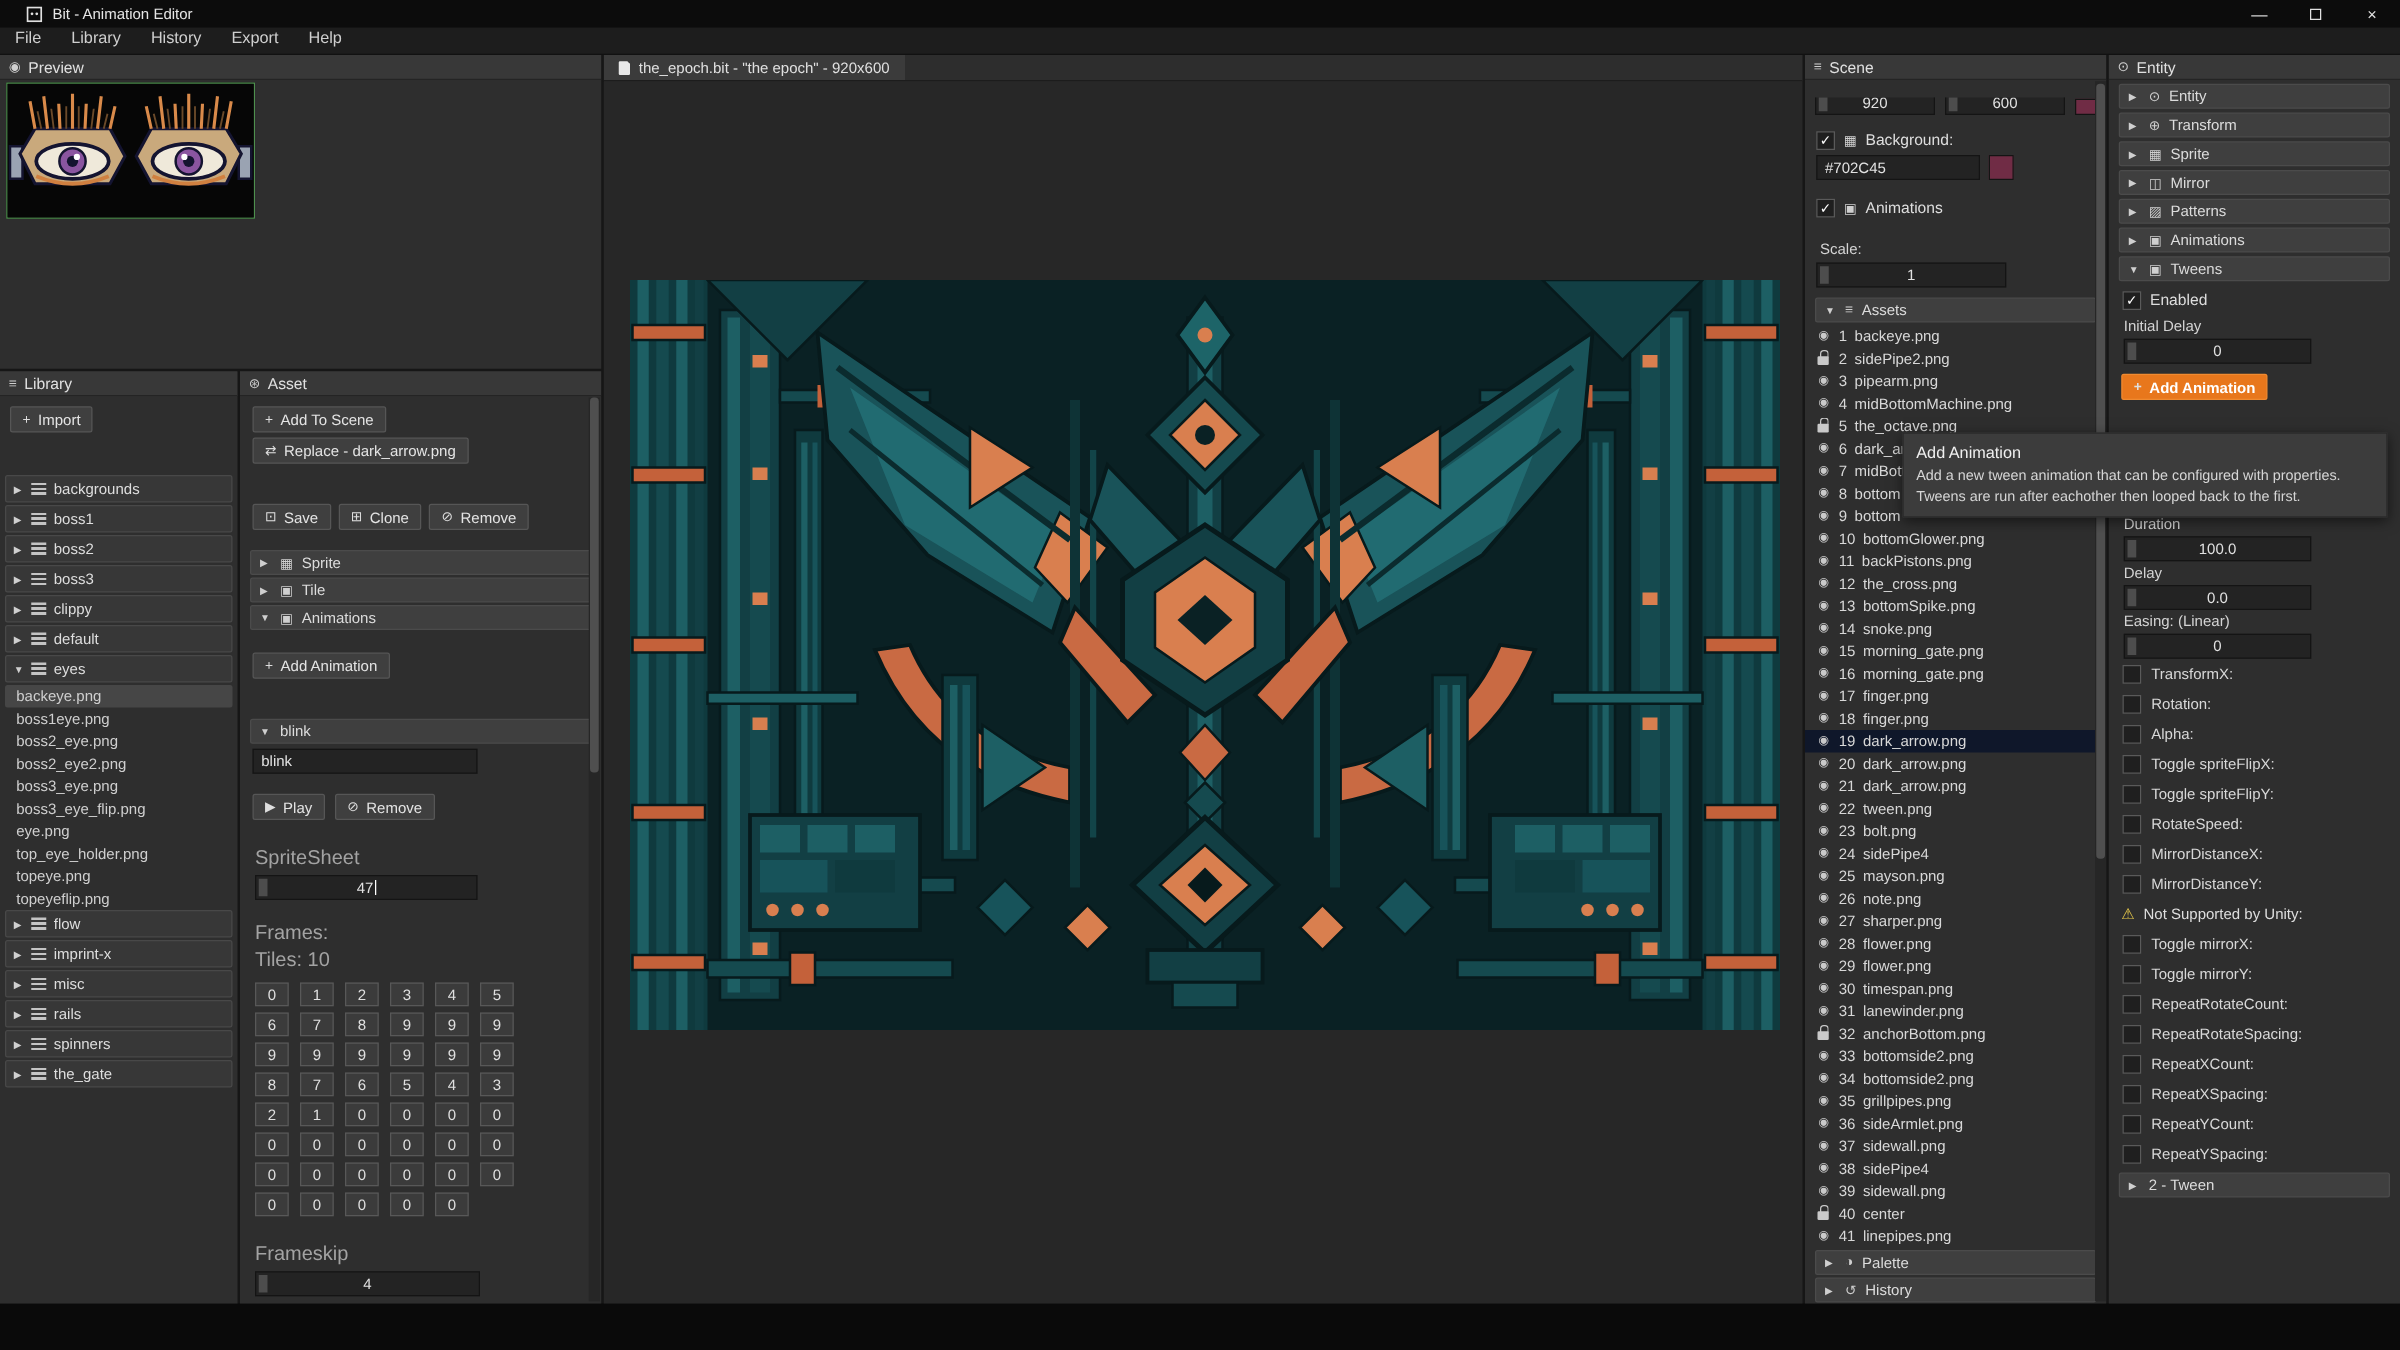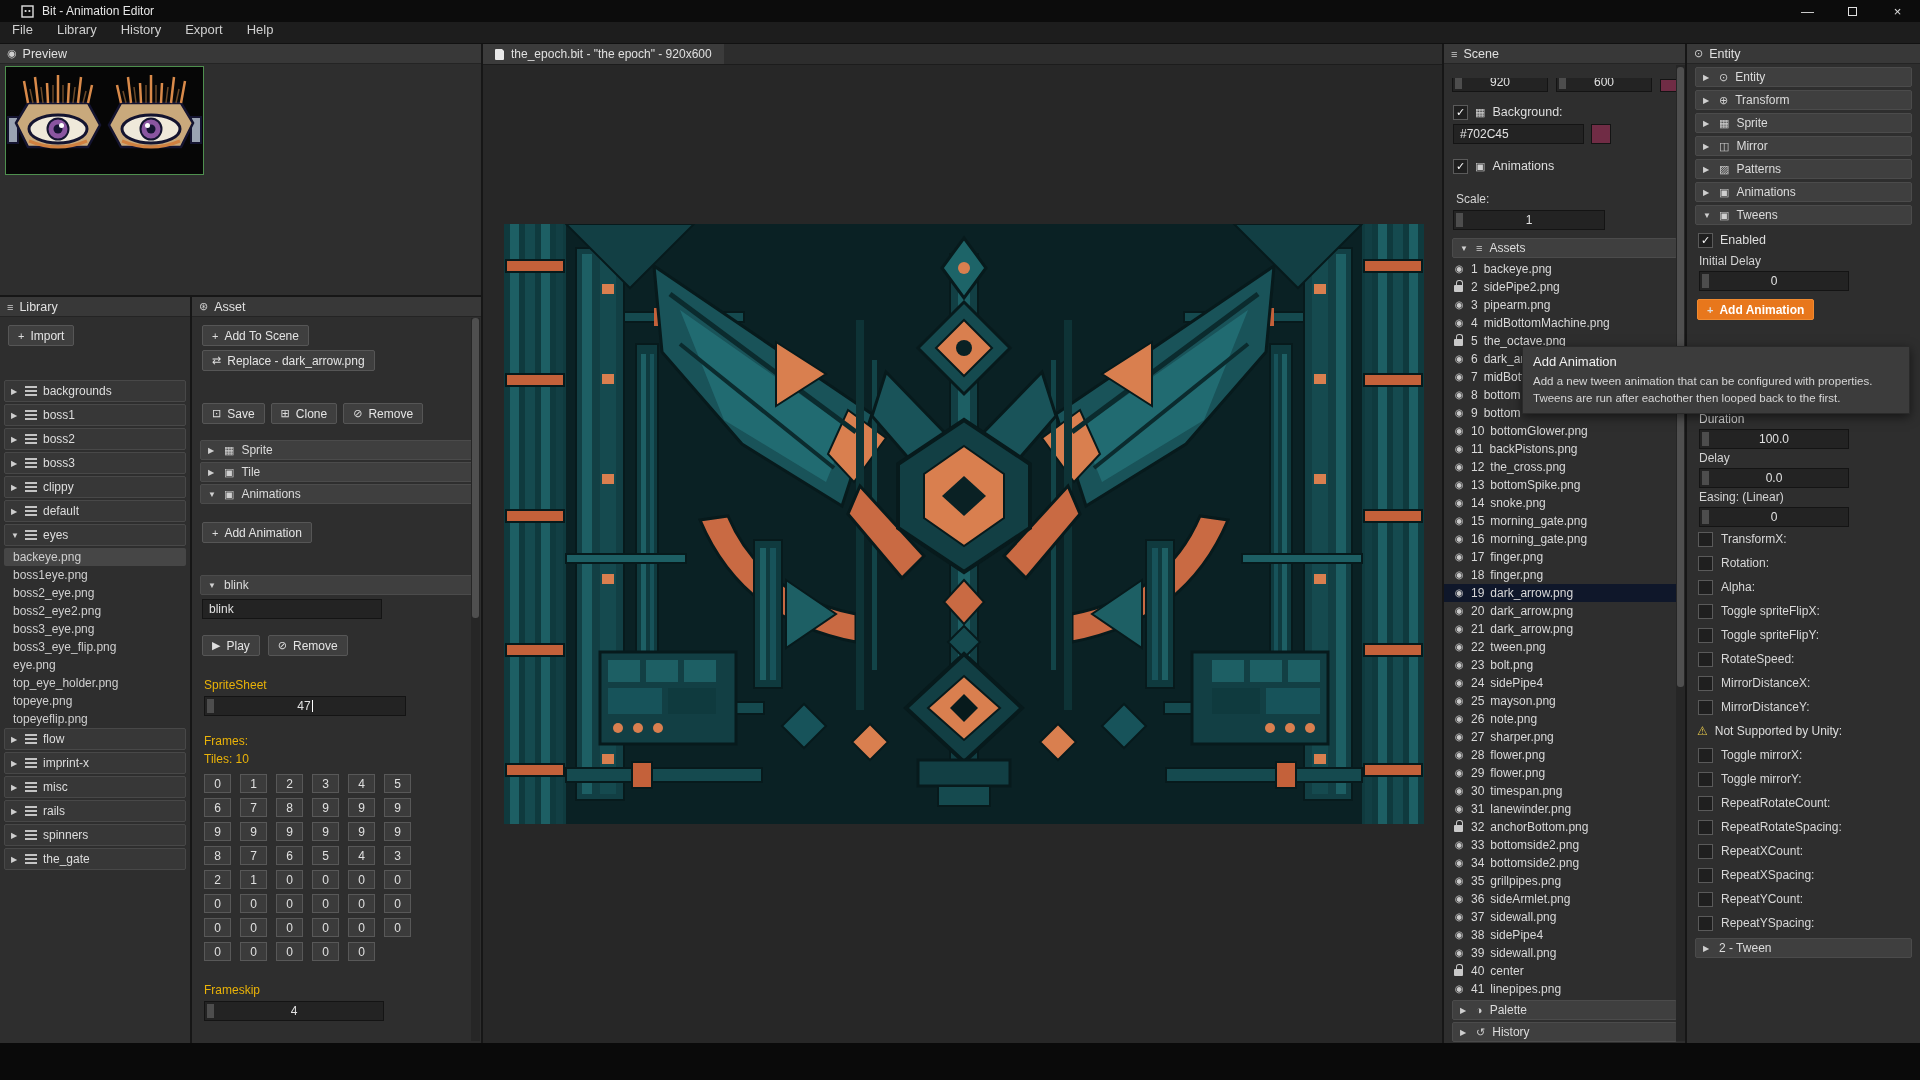--- a/index.html
+++ b/index.html
@@ -64,23 +64,23 @@
   .lib-row.t-file{background:none;border:none;height:18px;margin:0 4px;padding-left:9px;color:#cfcfcf}
   .lib-row.t-file.selected{background:#464646}
   
   .asset-panel .btn{margin:4px 10px 0}
   .tools-row{display:flex;gap:6px;margin:32px 10px 0}
   .tools-row .btn{margin:0}
   .asset-bars{margin-top:16px}
   .anim-section{margin-top:32px}
   .playrow{display:flex;gap:8px;margin:16px 10px 0}
   .playrow .btn{margin:0}
-  .sec-label{font-size:12px;color:#eab308;margin:22px 12px 0}
+  .sec-label{font-size:16px;color:#a3a3a3;margin:22px 12px 0}
   .sec-label.tight{margin-top:4px}
-  .ss-field{width:202px;margin:4px 12px 0}
+  .ss-field{width:178px;margin:4px 12px 0}
   .fs-field{width:180px;margin:4px 12px 0}
   .frames-grid{display:grid;grid-template-columns:repeat(6,27px);gap:5px 9px;margin:8px 12px 0}
   .frame-cell{height:19px;background:#3b3b3b;border:1px solid #585858;color:#e0e0e0;font-size:12px;
     display:flex;align-items:center;justify-content:center}
   
   .tabbar{height:21px;background:#2d2d2d;display:flex;border-bottom:1px solid #1c1c1c}
   .tab{background:#3b3b3b;display:flex;align-items:center;gap:7px;padding:0 12px;font-size:12px;color:#e0e0e0}
   .page-icon{width:9px;height:11px;background:#e8e8e8;border-radius:1px;position:relative}
   .page-icon::after{content:"";position:absolute;right:-1px;top:-1px;border:2px solid #3b3b3b;
     border-left-color:transparent;border-bottom-color:transparent}

